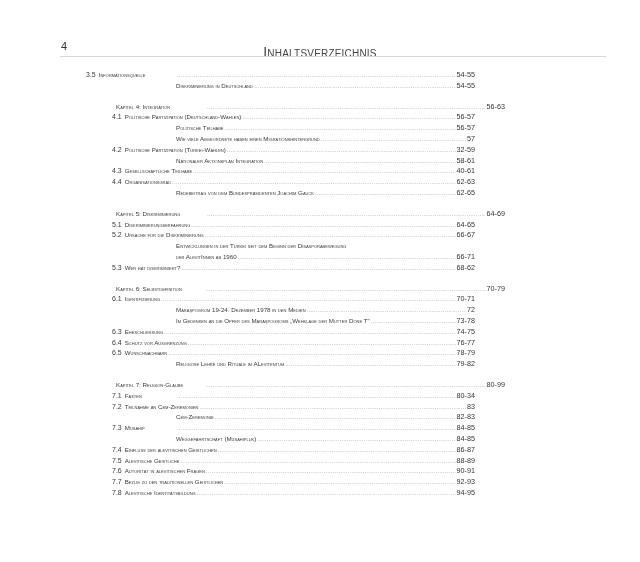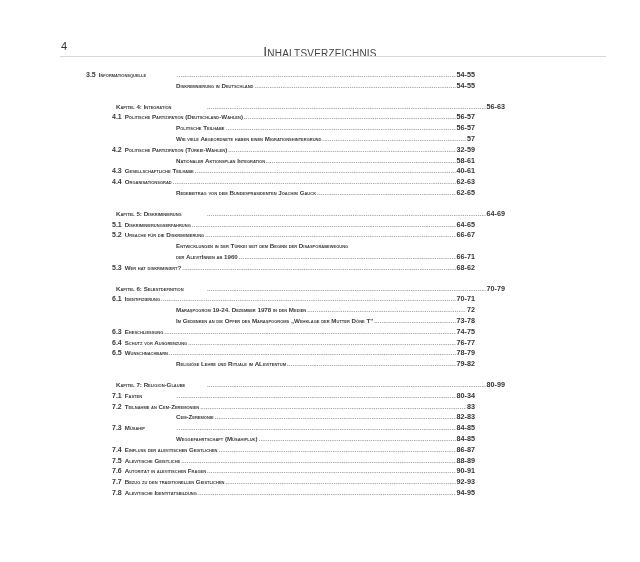--- a/index.html
+++ b/index.html
@@ -2,21 +2,21 @@
 <html><head>
 <meta charset="utf-8">
 <style>
   html, body { margin:0; padding:0; background:#ffffff; }
   body { width:640px; height:562px; position:relative; overflow:hidden;
          font-family:"Liberation Sans", "DejaVu Sans", sans-serif; color:#3a3a3a; }
   .page-num { position:absolute; left:61px; top:40px; font-size:11px; color:#333; }
   .running-head { position:absolute; left:0; width:640px; text-align:center; top:44px;
                   font-size:14px; font-variant:small-caps; letter-spacing:0.2px; color:#444; }
   .rule { position:absolute; left:60px; width:546px; top:56px; height:0; border-top:1px solid #d8d8d8; }
-  .toc { position:absolute; left:0; top:70px; width:504px;font-weight:bold; }
+  .toc { position:absolute; left:0; top:70px; width:504px; }
   .section { margin-bottom:10px; }
   .row { position:relative; height:10.8px; line-height:10.8px; font-size:6.2px; font-variant:small-caps;
          display:flex; align-items:baseline; white-space:nowrap; }
   .row .label { flex:none; }
   .row .dots { flex:1; overflow:hidden; margin:0 1px; color:#777; font-size:6px; letter-spacing:0.2px; }
   .row .dots::before { content:"........................................................................................................................................................................................................................................................................."; }
   .row .pg { flex:none; font-size:7.2px; font-variant:normal; color:#333; }
   .row .nodots { flex:1; }
   .lvl-chap { padding-left:116px; width:389px; }
   .lvl-chap .label { width:90px; }

